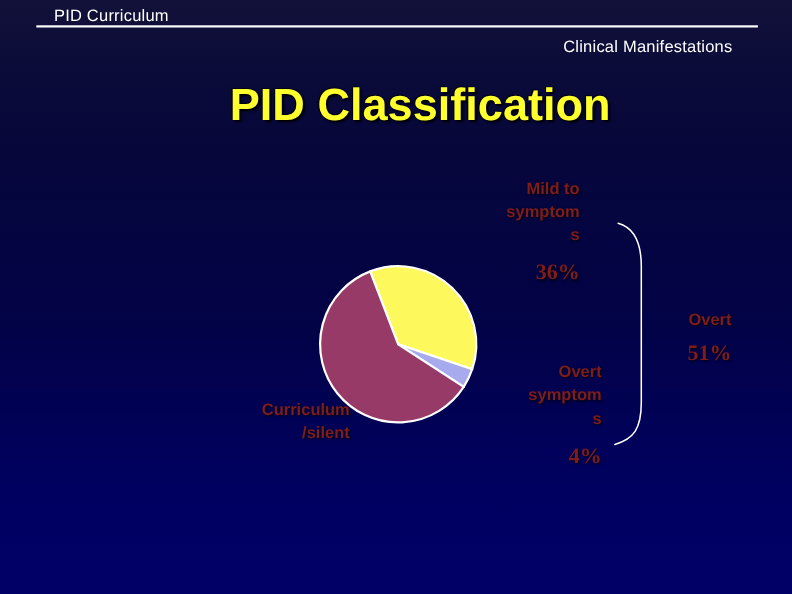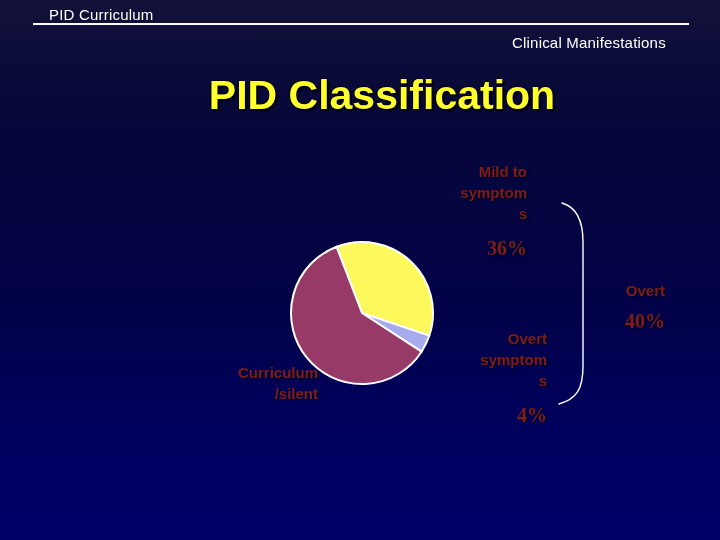--- a/index.html
+++ b/index.html
@@ -118,16 +118,16 @@
     <div class="pct-value">4%</div>
   </div>
 
   <div class="chart-label label-subclinical">
     <div>Curriculum</div>
     <div>/silent</div>
   </div>
 
   <div class="chart-label label-overt">
     <div>Overt</div>
-    <div class="pct-value">40%</div>
+    <div class="pct-value">51%</div>
   </div>
 
 </div>
 
 </body></html>

